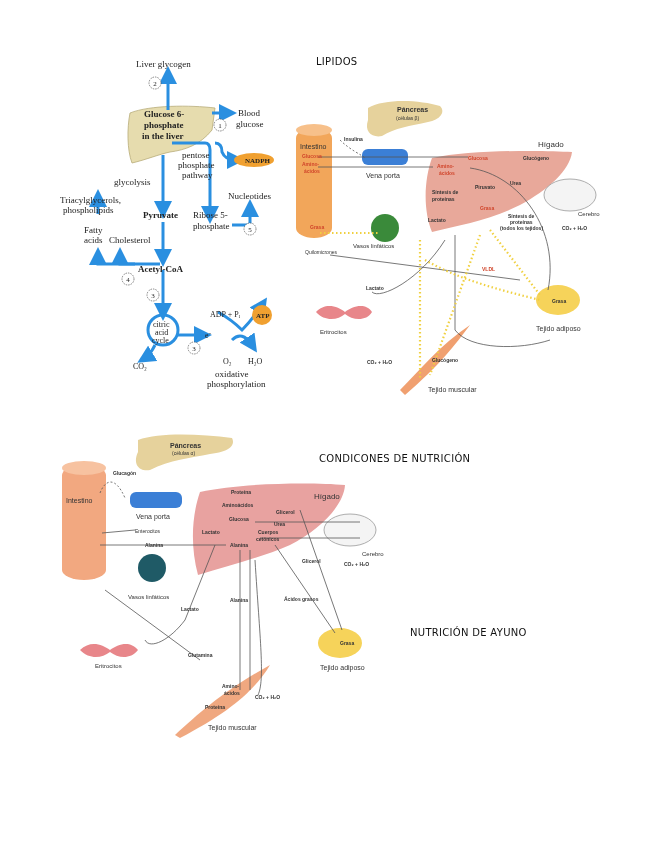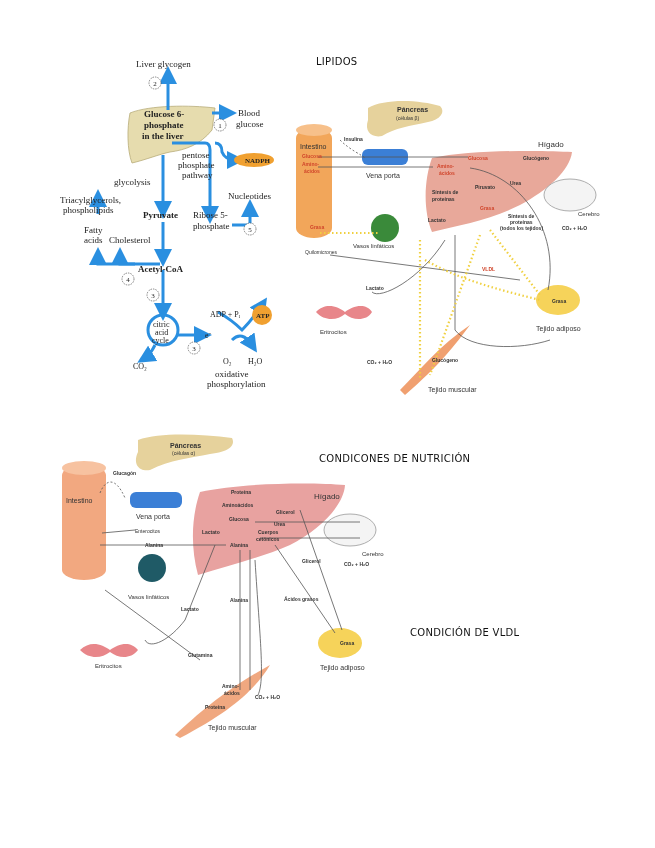--- a/index.html
+++ b/index.html
@@ -7,21 +7,21 @@
   .heading{position:absolute;font-size:10px;letter-spacing:0.3px;color:#111;font-family:"DejaVu Sans",sans-serif;}
   svg{position:absolute;left:0;top:0;}
   .serif{font-family:"Liberation Serif",serif;}
   .sans{font-family:"Liberation Sans",sans-serif;}
 </style>
 </head>
 <body>
 
 <div class="heading" style="left:316px;top:49px;margin-top:7px;">LIPIDOS</div>
 <div class="heading" style="left:319px;top:409px;margin-top:44px;">CONDICONES DE NUTRICIÓN</div>
-<div class="heading" style="left:410px;top:627px;">CONDICIÓN DE VLDL</div>
+<div class="heading" style="left:410px;top:627px;">NUTRICIÓN DE AYUNO</div>
 
 <svg width="655" height="848" viewBox="0 0 655 848">
   <defs>
     <marker id="ab" markerWidth="6" markerHeight="6" refX="3" refY="3" orient="auto">
         <path d="M0,0 L6,3 L0,6 Z" fill="#2a8fe0"></path>
       </marker>
     <marker id="ak" markerWidth="6" markerHeight="6" refX="3" refY="3" orient="auto">
         <path d="M0,0 L6,3 L0,6 Z" fill="#444"></path>
       </marker>
   </defs>

